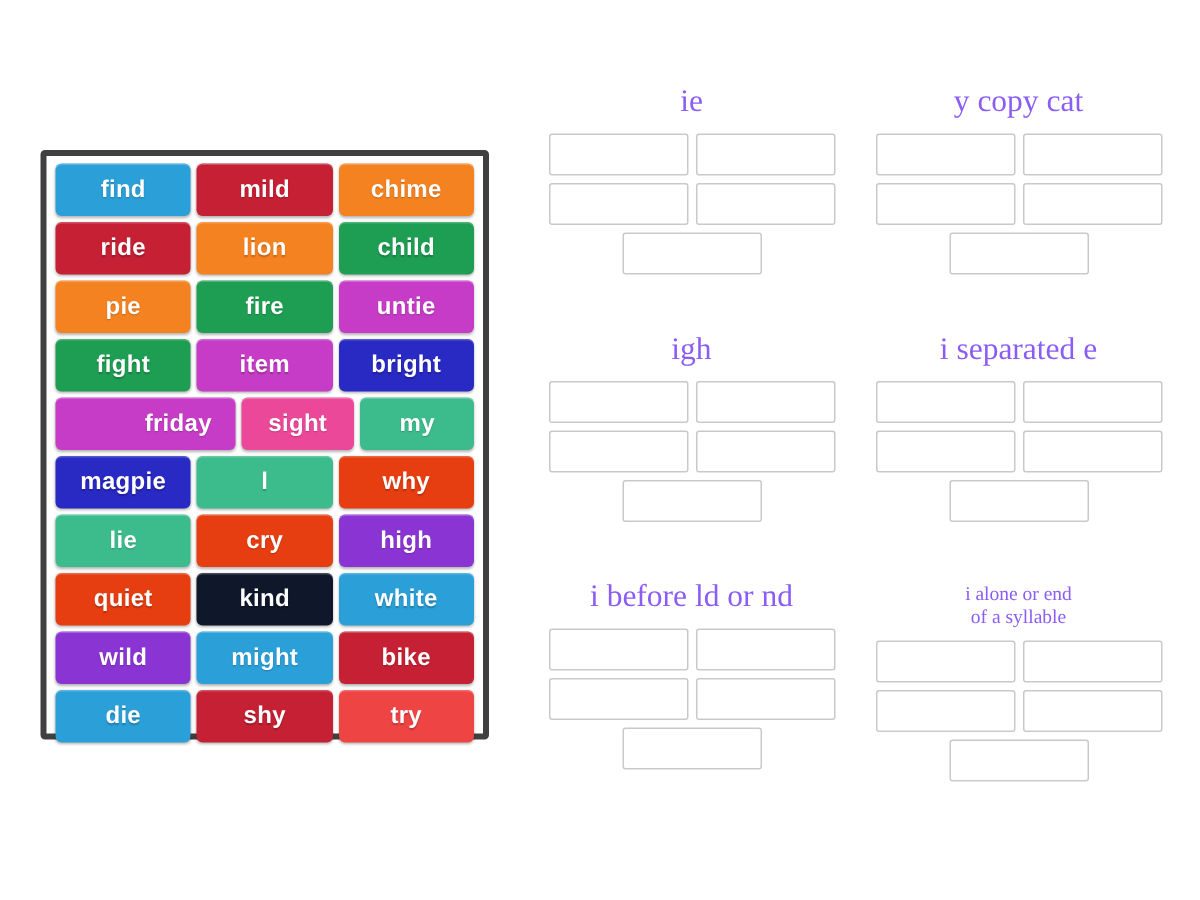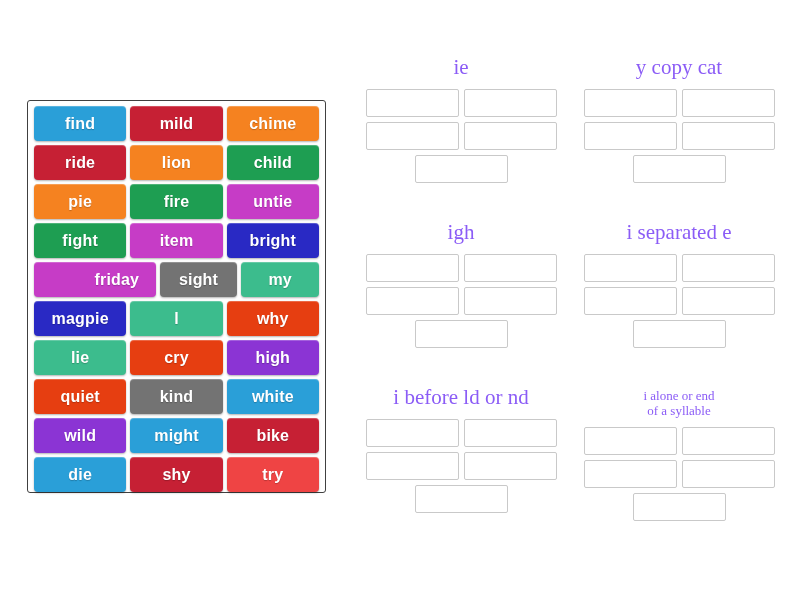--- a/index.html
+++ b/index.html
@@ -10,21 +10,21 @@
     font-family: "Liberation Sans", sans-serif;
     overflow: hidden;
   }
   #stage { position: relative; width: 800px; height: 600px; }
 
   
   #word-bank {
     position: absolute;
     left: 27px; top: 100px;
     width: 299px; height: 393px;
-    border: 1px solid #404040;
+    border: 4px solid #404040;
     border-radius: 3px;
     background: #ffffff;
     padding: 5px 4px;
   }
   .bank-row {
     display: flex;
     height: 39px;
   }
   .tile {
     flex: 1 1 0;
@@ -102,36 +102,36 @@
         <div class="tile" style="background: rgb(30, 158, 82);">fire</div>
         <div class="tile" style="background: rgb(198, 60, 198);">untie</div>
       </div>
       <div class="bank-row">
         <div class="tile" style="background: rgb(30, 158, 82);">fight</div>
         <div class="tile" style="background: rgb(198, 60, 198);">item</div>
         <div class="tile" style="background: rgb(41, 41, 196);">bright</div>
       </div>
       <div class="bank-row">
         <div class="tile" style="background: rgb(198, 60, 198); padding-left: 44px;">friday</div>
-        <div class="tile" style="background: #737373;">sight</div>
+        <div class="tile" style="background: #ec4899;">sight</div>
         <div class="tile" style="background: rgb(60, 188, 141);">my</div>
       </div>
       <div class="bank-row">
         <div class="tile" style="background: rgb(41, 41, 196);">magpie</div>
         <div class="tile" style="background: rgb(60, 188, 141);">l</div>
         <div class="tile" style="background: rgb(230, 62, 17); text-align: center;">why</div>
       </div>
       <div class="bank-row">
         <div class="tile" style="background: rgb(60, 188, 141);">lie</div>
         <div class="tile" style="background: rgb(230, 62, 17);">cry</div>
         <div class="tile" style="background: rgb(139, 52, 212);">high</div>
       </div>
       <div class="bank-row">
         <div class="tile" style="background: rgb(230, 62, 17);">quiet</div>
-        <div class="tile" style="background: #737373;">kind</div>
+        <div class="tile" style="background: #0f172a;">kind</div>
         <div class="tile" style="background: rgb(42, 159, 216);">white</div>
       </div>
       <div class="bank-row">
         <div class="tile" style="background: rgb(139, 52, 212);">wild</div>
         <div class="tile" style="background: rgb(42, 159, 216);">might</div>
         <div class="tile" style="background: rgb(198, 32, 52);">bike</div>
       </div>
       <div class="bank-row">
         <div class="tile" style="background: rgb(42, 159, 216);">die</div>
         <div class="tile" style="background: rgb(198, 32, 52);">shy</div>

